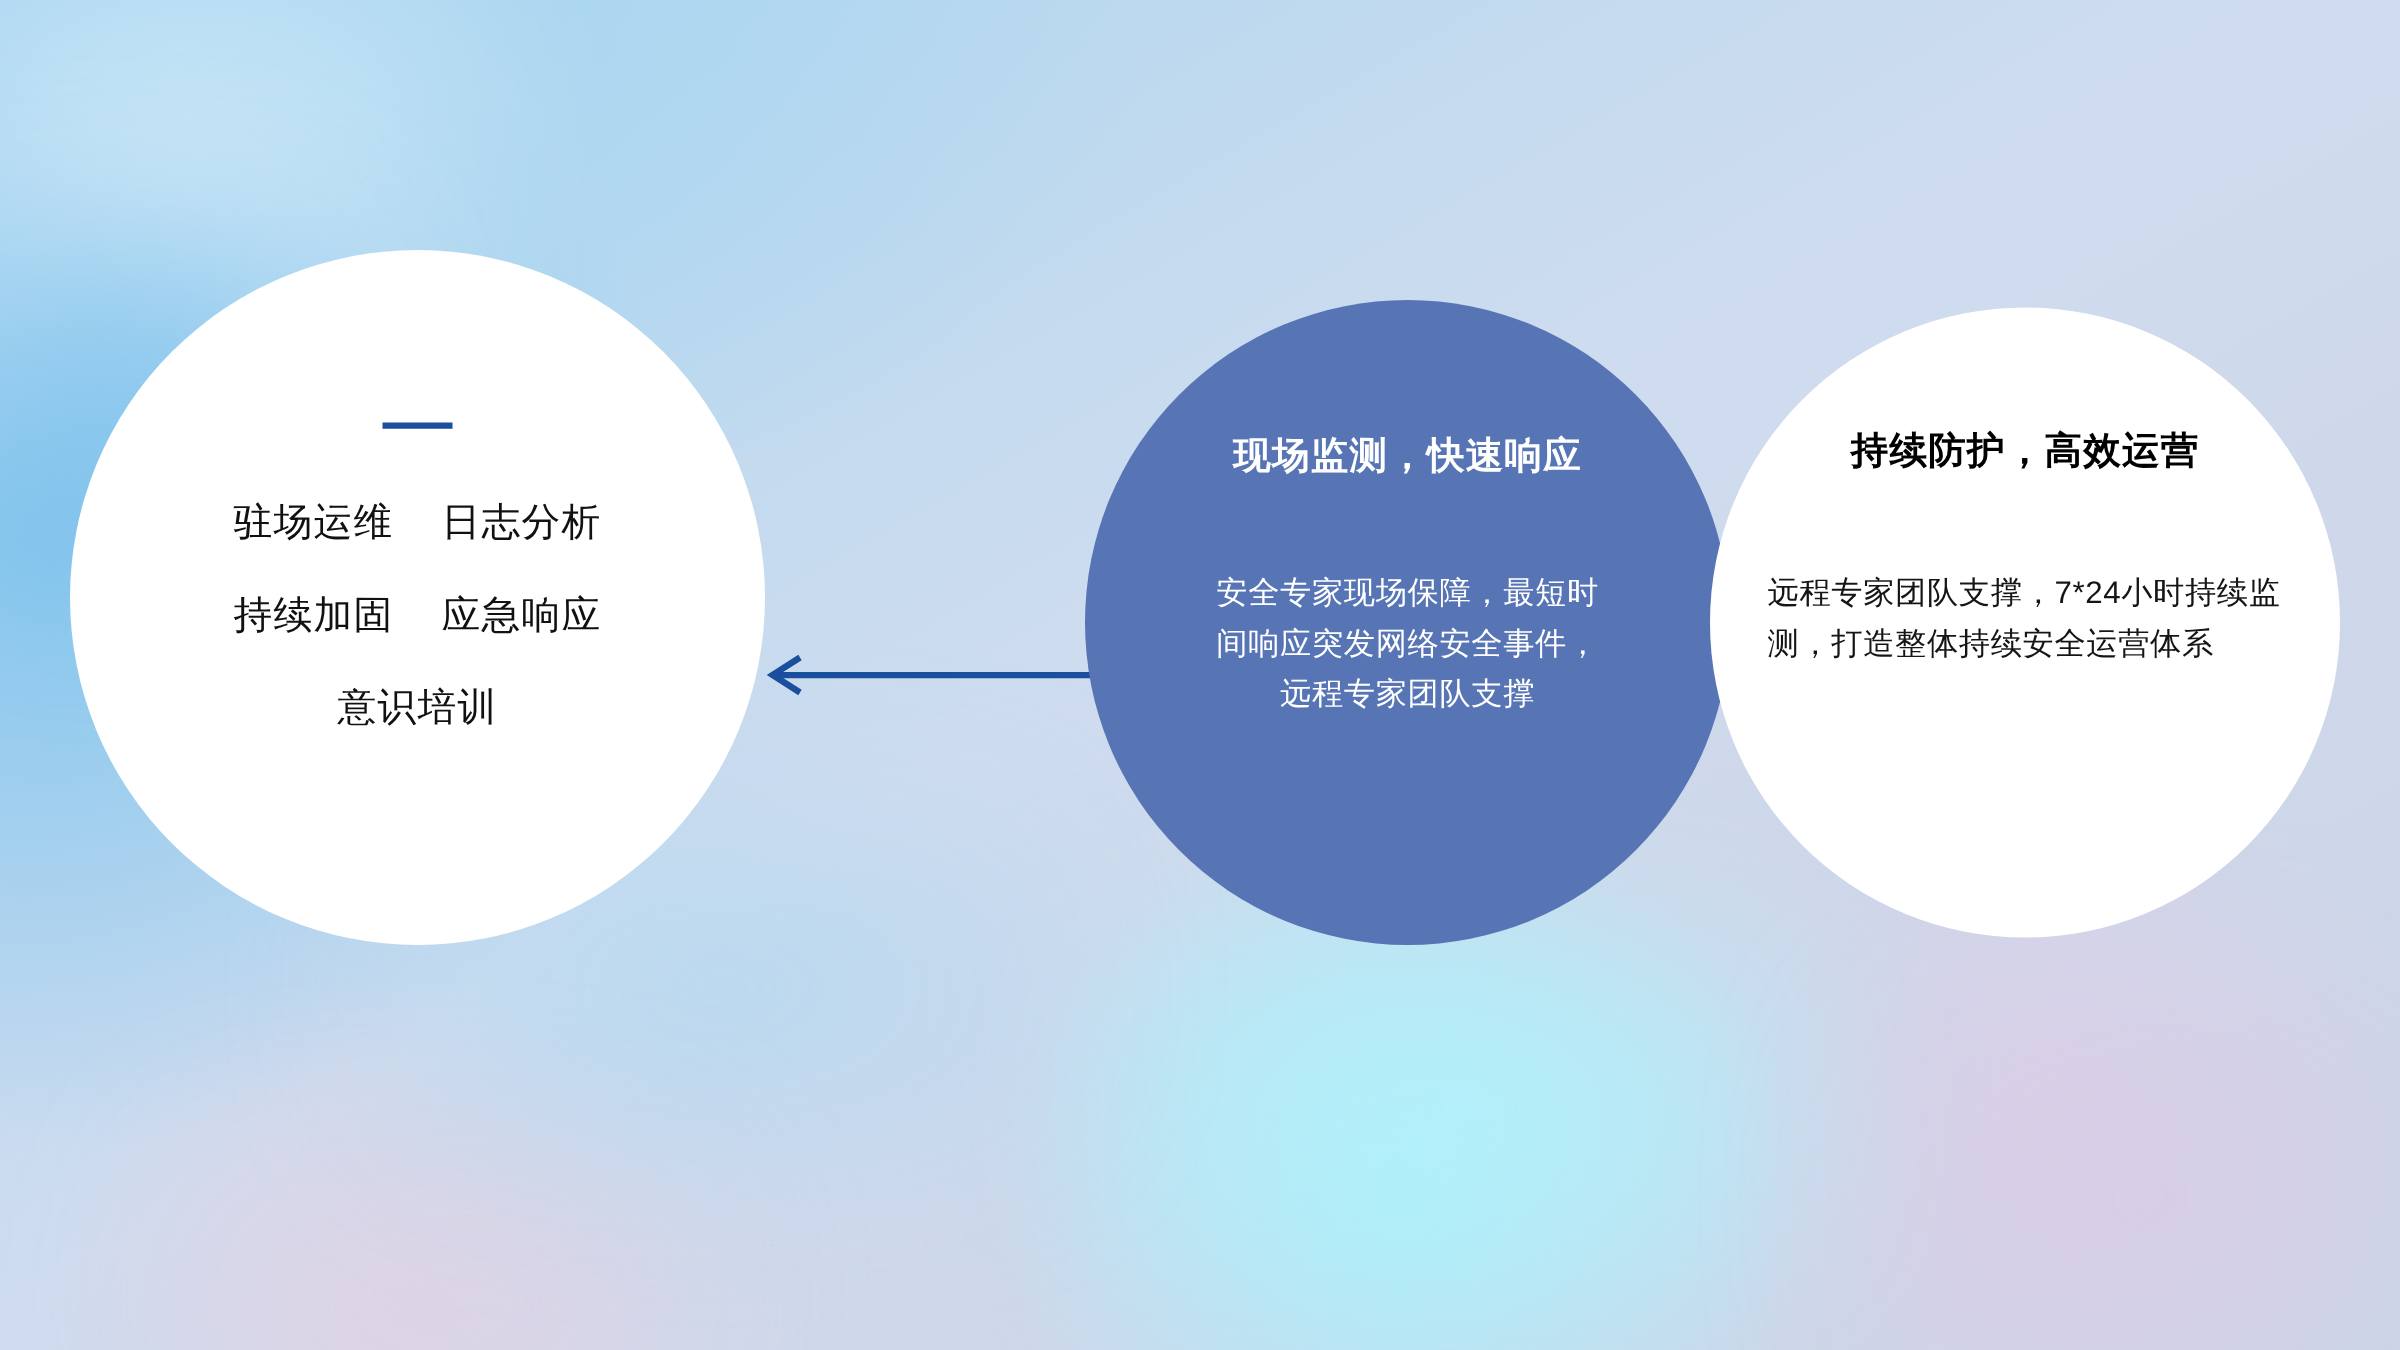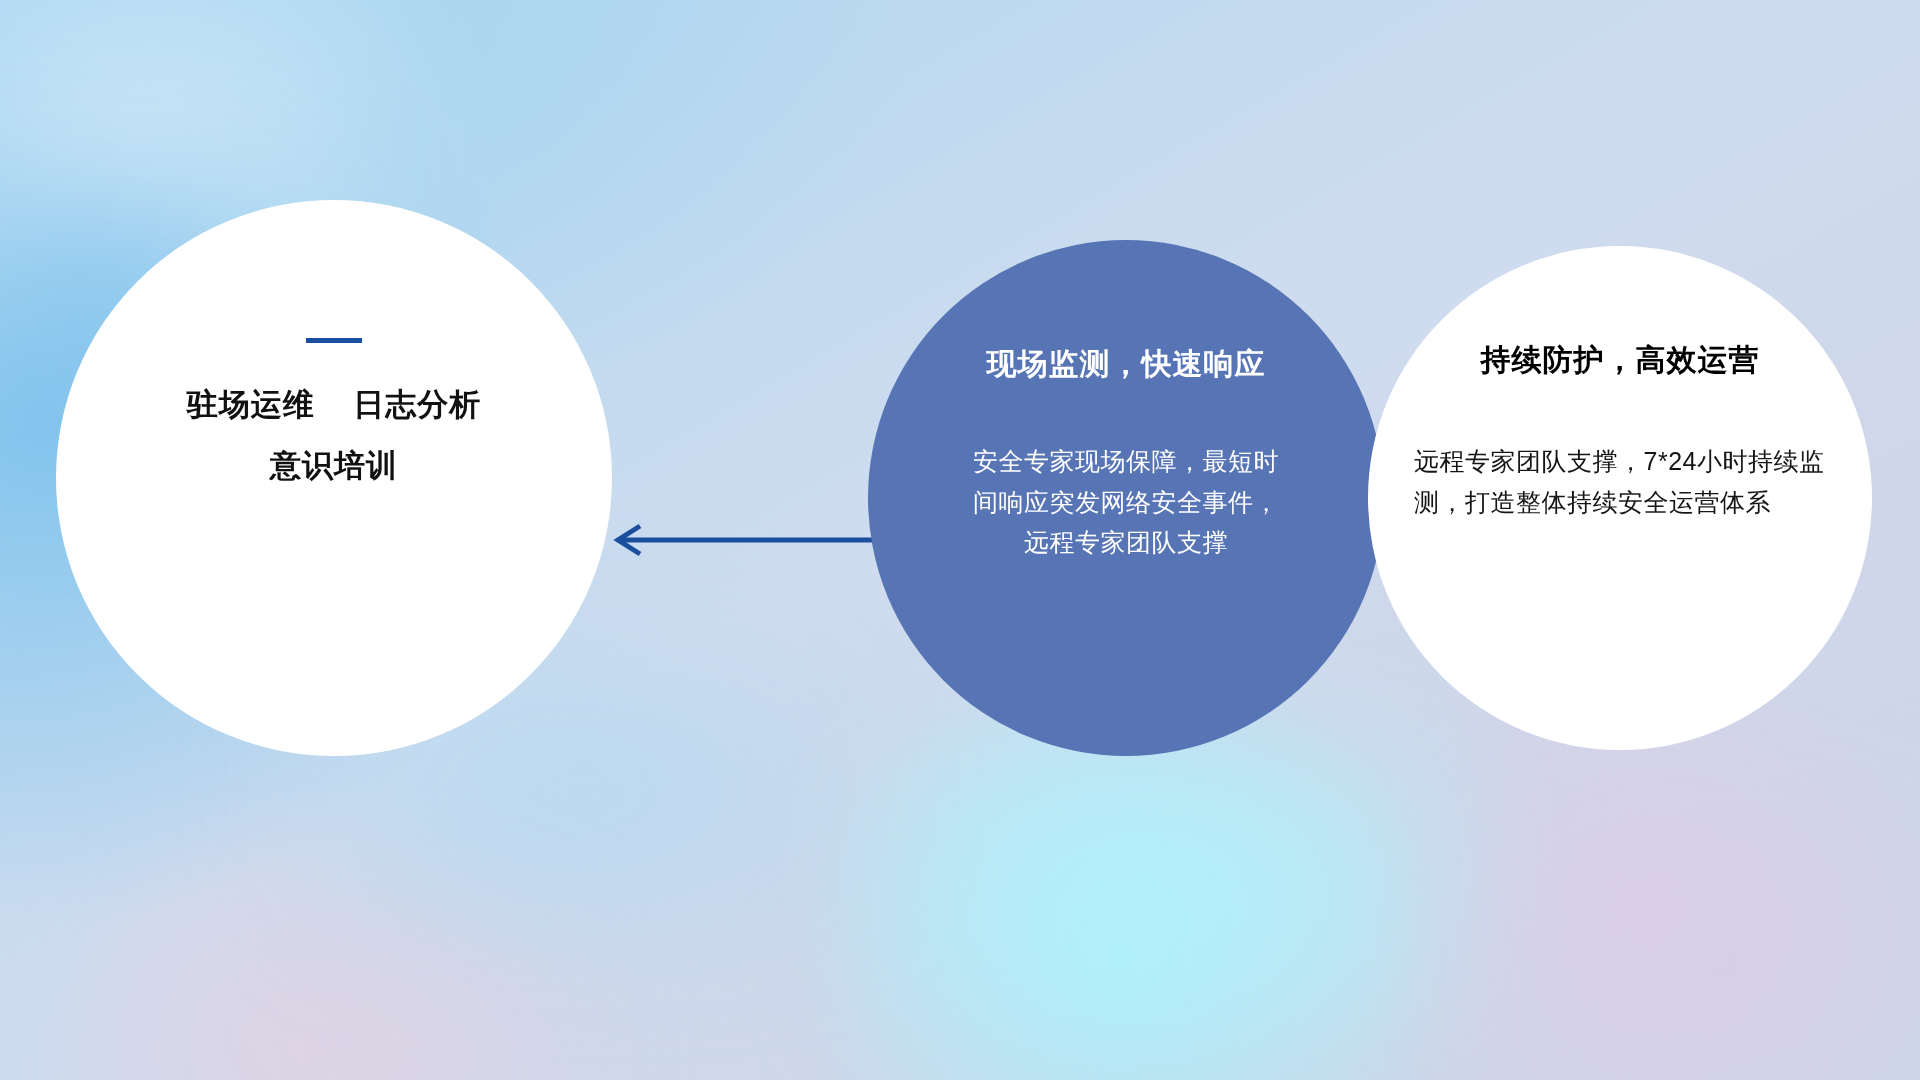--- a/index.html
+++ b/index.html
@@ -40,38 +40,39 @@
   .streak-f { left:300px; top:640px; width:560px; height:300px;
     background:radial-gradient(ellipse at center, rgba(160,215,242,0.5), rgba(160,215,242,0)); }
 
   
   .circle {
     position:absolute;
     border-radius:50%;
     display:flex;
     flex-direction:column;
     align-items:center;
+    gap:13px;
   }
 
   
   #circle-left {
     left:56px; top:200px;
     width:556px; height:556px;
     background:#ffffff;
     justify-content:flex-start;
     padding-top:138px;
   }
   #circle-left .divider {
     width:56px; height:5px;
     background:#1a4fa0;
     margin-bottom:46px;
   }
   .left-line {
     font-size:31px;
-    font-weight:bold;
+    font-weight:normal;
     color:#111111;
     line-height:1.0;
     letter-spacing:1px;
     margin-bottom:30px;
     white-space:pre;
     text-align:center;
   }
   .left-line:last-child { margin-bottom:0; }
 
   
@@ -146,20 +147,21 @@
   <div class="bg-streak streak-f"></div>
 
   <svg id="flow-arrow" viewBox="0 0 300 60" xmlns="http://www.w3.org/2000/svg">
     <line x1="298" y1="30" x2="22" y2="30" stroke="#1a4f9e" stroke-width="5"></line>
     <polyline points="40,16 18,30 40,44" fill="none" stroke="#1a4f9e" stroke-width="5" stroke-linecap="butt" stroke-linejoin="miter"></polyline>
   </svg>
 
   <div class="circle" id="circle-left">
     <div class="divider"></div>
     <div class="left-line">驻场运维    日志分析</div>
+    <div class="left-line">持续加固    应急响应</div>
     <div class="left-line">意识培训</div>
   </div>
 
   <div class="circle" id="circle-mid">
     <div class="c-title">现场监测，快速响应</div>
     <div class="c-body">安全专家现场保障，最短时间响应突发网络安全事件，远程专家团队支撑</div>
   </div>
 
   <div class="circle" id="circle-right">
     <div class="c-title">持续防护，高效运营</div>

